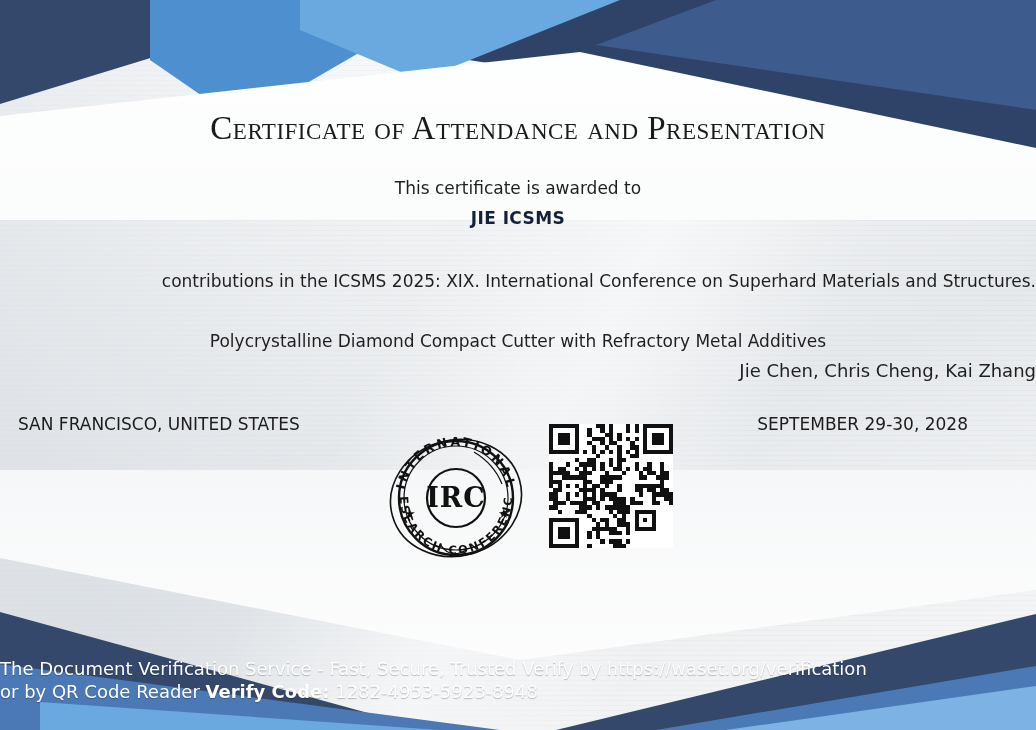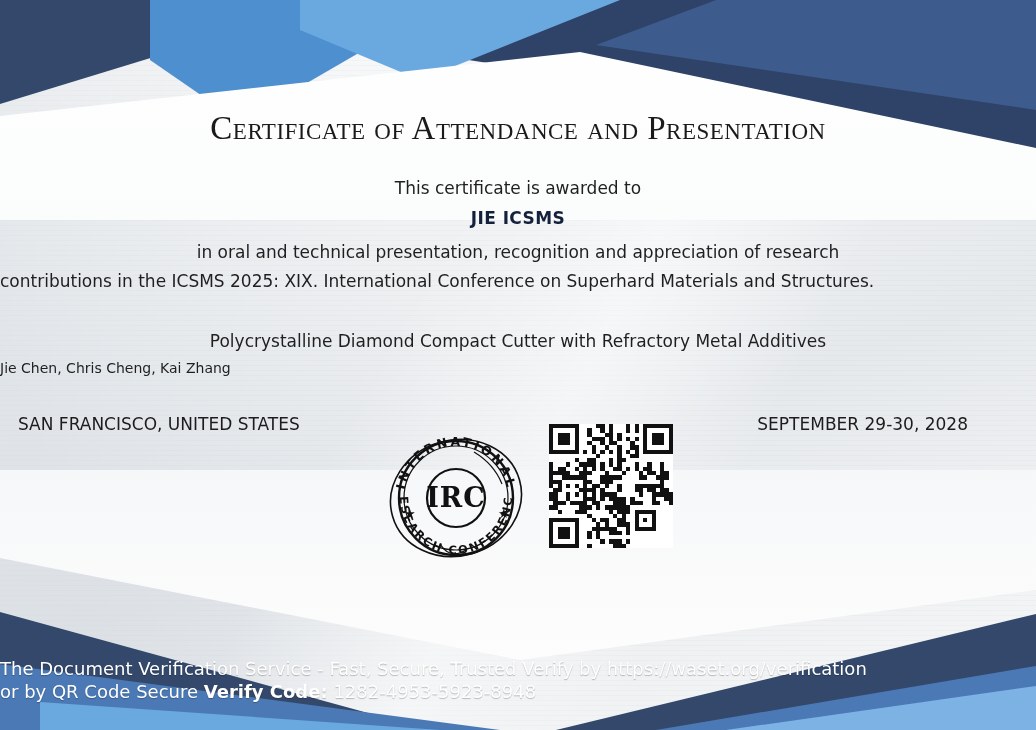--- a/index.html
+++ b/index.html
@@ -172,38 +172,38 @@
     top: 242px;
     left: 0; right: 0;
     text-align: center;
     font-size: 17px;
     color: #1f1f1f;
   }
   .body-line2 {
     position: absolute;
     top: 271px;
     left: 0; right: 0;
-    text-align: left;
+    text-align: right;
     font-size: 17px;
     color: #1f1f1f;
   }
   .paper-title {
     position: absolute;
     top: 331px;
     left: 0; right: 0;
     text-align: center;
     font-size: 17px;
     color: #1f1f1f;
   }
   .authors {
     position: absolute;
     top: 360px;
     left: 0; right: 0;
-    text-align: left;
-    font-size: 14px;
+    text-align: right;
+    font-size: 18px;
     color: #1f1f1f;
   }
   .location {
     position: absolute;
     top: 414px;
     left: 18px;
     font-size: 17px;
     color: #1c1c1c;
   }
   .dates {
@@ -280,21 +280,20 @@
     <div class="shape bot-white-wedge"></div>
   </div>
 
   <div class="content">
 
     <div class="title">Certificate of Attendance and Presentation</div>
 
     <div class="awarded-line">This certificate is awarded to</div>
     <div class="recipient">JIE ICSMS</div>
 
-    <div class="body-line1">in oral and technical presentation, recognition and appreciation of research</div>
     <div class="body-line2">contributions in the ICSMS 2025: XIX. International Conference on Superhard Materials and Structures.</div>
 
     <div class="paper-title">Polycrystalline Diamond Compact Cutter with Refractory Metal Additives</div>
     <div class="authors">Jie Chen, Chris Cheng, Kai Zhang</div>
 
     <div class="location">SAN FRANCISCO, UNITED STATES</div>
     <div class="dates">SEPTEMBER 29-30, 2028</div>
 
     <div class="seal">
       <svg width="156" height="156" viewBox="0 0 156 156" xmlns="http://www.w3.org/2000/svg">
@@ -1168,17 +1167,17 @@
           <div class="qr-cell-off"></div>
           <div class="qr-cell-off"></div>
           <div class="qr-cell-off"></div>
           <div class="qr-cell-off"></div>
           <div class="qr-cell-off"></div>
         </div>
     </div>
 
     <div class="footer">
       <div class="line1">The Document Verification Service - Fast, Secure, Trusted Verify by https://waset.org/verification</div>
-      <div class="line2"><span>or by QR Code Secure </span><b>Verify Code:</b><span> 1282-4953-5923-8948</span></div>
+      <div class="line2"><span>or by QR Code Reader </span><b>Verify Code:</b><span> 1282-4953-5923-8948</span></div>
     </div>
 
   </div>
 </div>
 
 </body></html>

